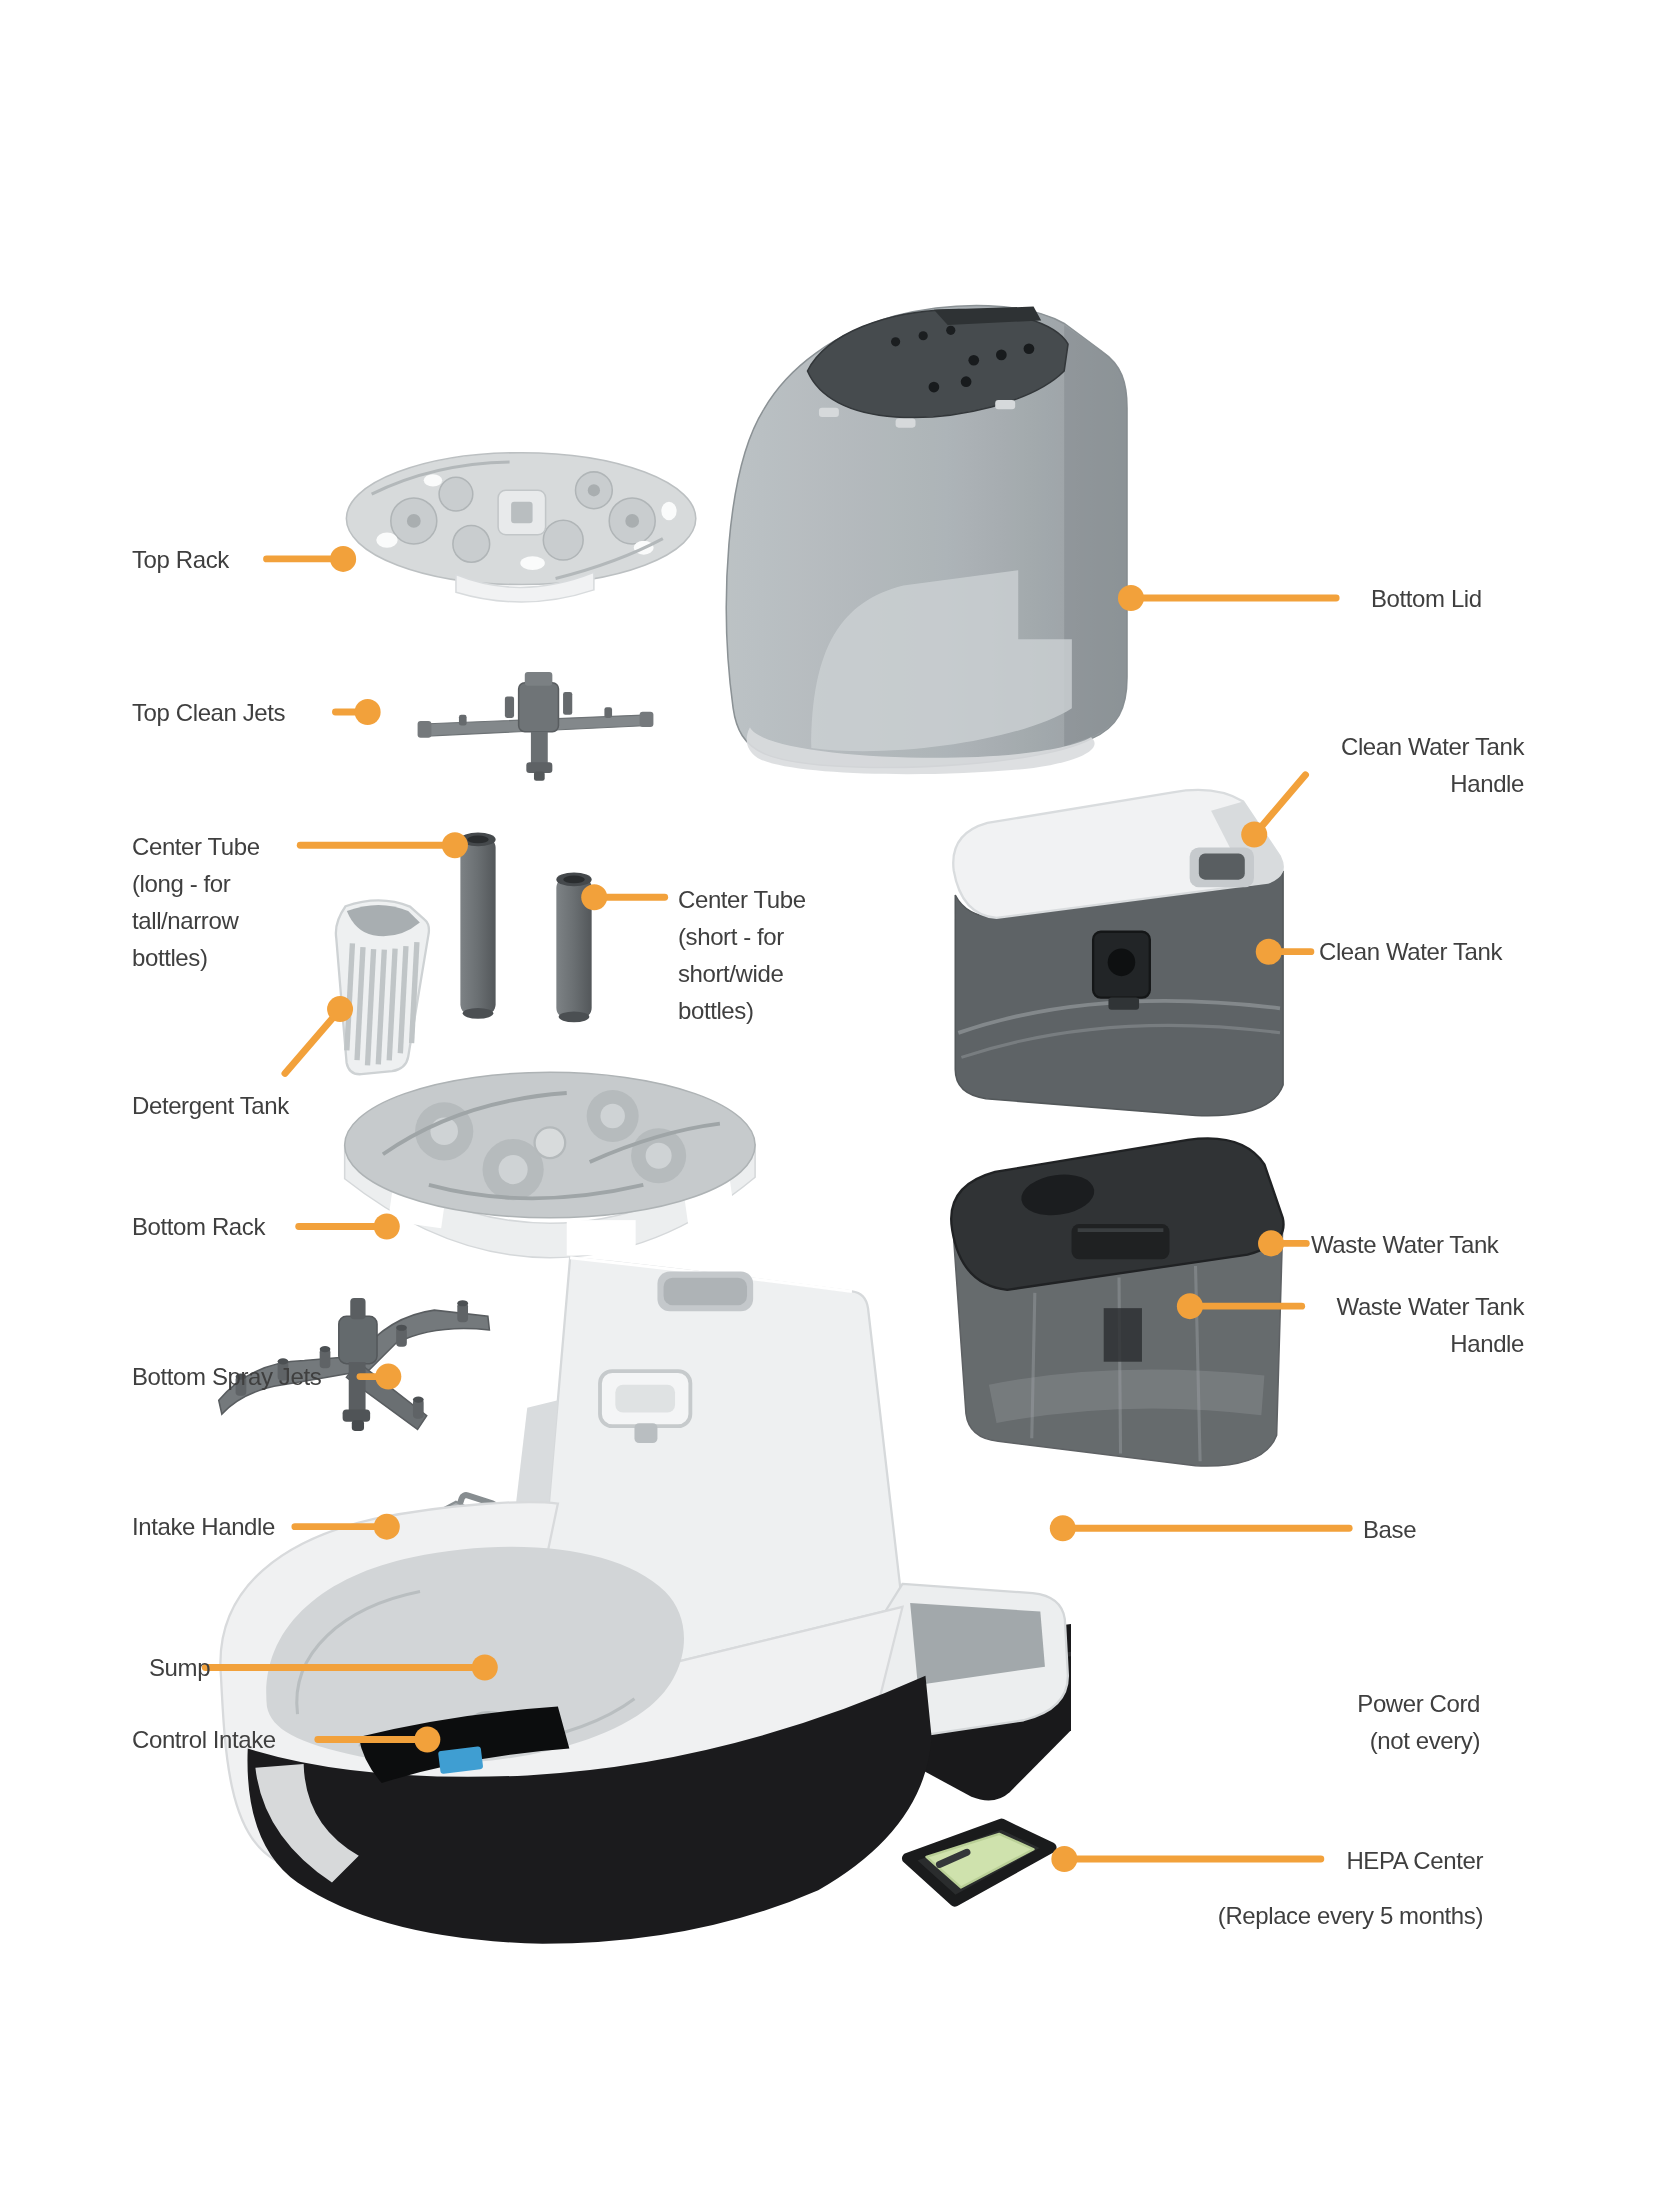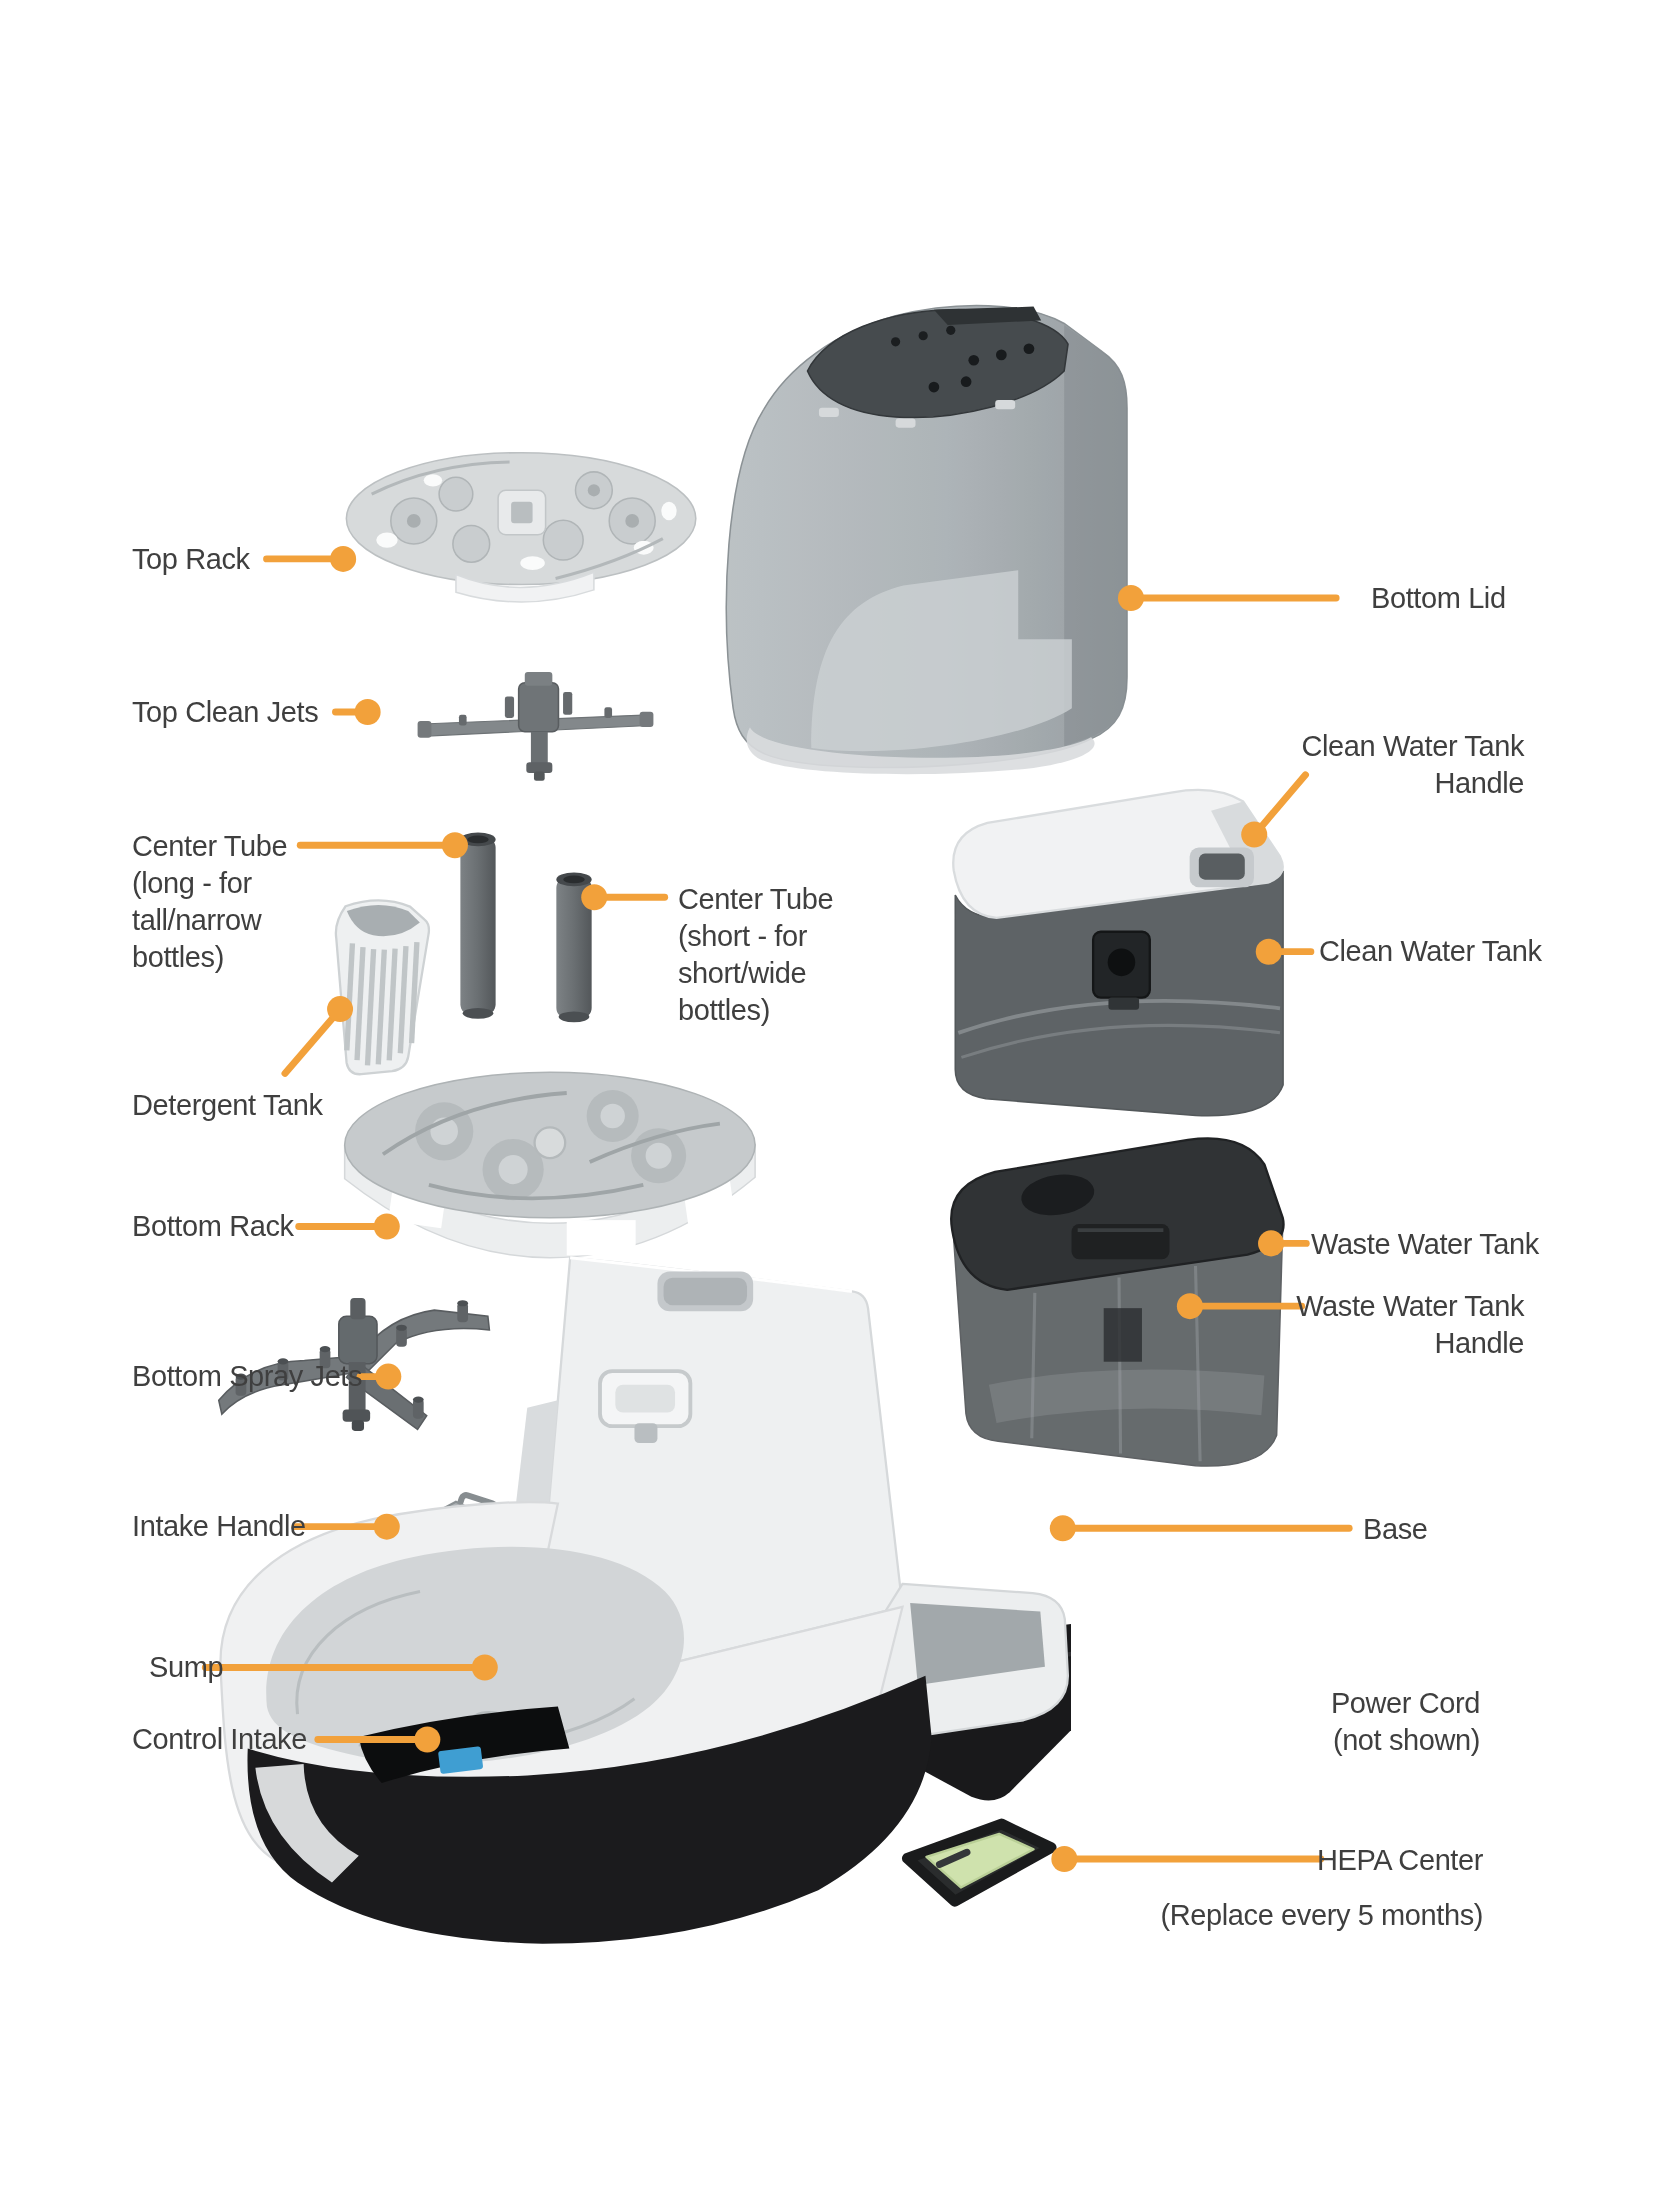--- a/index.html
+++ b/index.html
@@ -4,21 +4,21 @@
 <style>
   :root{
     --accent:#F2A13B;
     --text:#3F3F3F;
   }
   html,body{margin:0;padding:0;background:#ffffff;}
   body{width:1654px;height:2205px;font-family:"Liberation Sans",sans-serif;}
   #canvas{position:relative;width:1654px;height:2205px;background:#ffffff;overflow:hidden;}
   .label{
     position:absolute;
-    font-size:29px;
+    font-size:24px;
     line-height:37px;
     letter-spacing:-0.4px;
     color:var(--text);
     white-space:pre-line;
   }
   .label.right{text-align:right;}
   .part{position:absolute;}
   #leaders{position:absolute;left:0;top:0;width:1654px;height:2205px;}
   #leaders line{stroke:var(--accent);stroke-width:9;stroke-linecap:round;}
   #leaders circle{fill:var(--accent);}
@@ -356,18 +356,18 @@
   <div class="label" style="left:132px;top:1208px">Bottom Rack</div>
   <div class="label" style="left:1311px;top:1226px">Waste Water Tank</div>
   <div class="label right" style="right:130px;top:1288px">Waste Water Tank
 Handle</div>
   <div class="label" style="left:132px;top:1358px">Bottom Spray Jets</div>
   <div class="label" style="left:132px;top:1508px">Intake Handle</div>
   <div class="label" style="left:1363px;top:1511px">Base</div>
   <div class="label" style="left:149px;top:1649px">Sump</div>
   <div class="label" style="left:132px;top:1721px">Control Intake</div>
   <div class="label right" style="right:174px;top:1685px">Power Cord
-(not shown)</div>
+(not every)</div>
   <div class="label right" style="right:171px;top:1842px">HEPA Center</div>
   <div class="label right" style="right:171px;top:1897px">(Replace every 5 months)</div>
 
 </div>
 
 
 </body></html>

